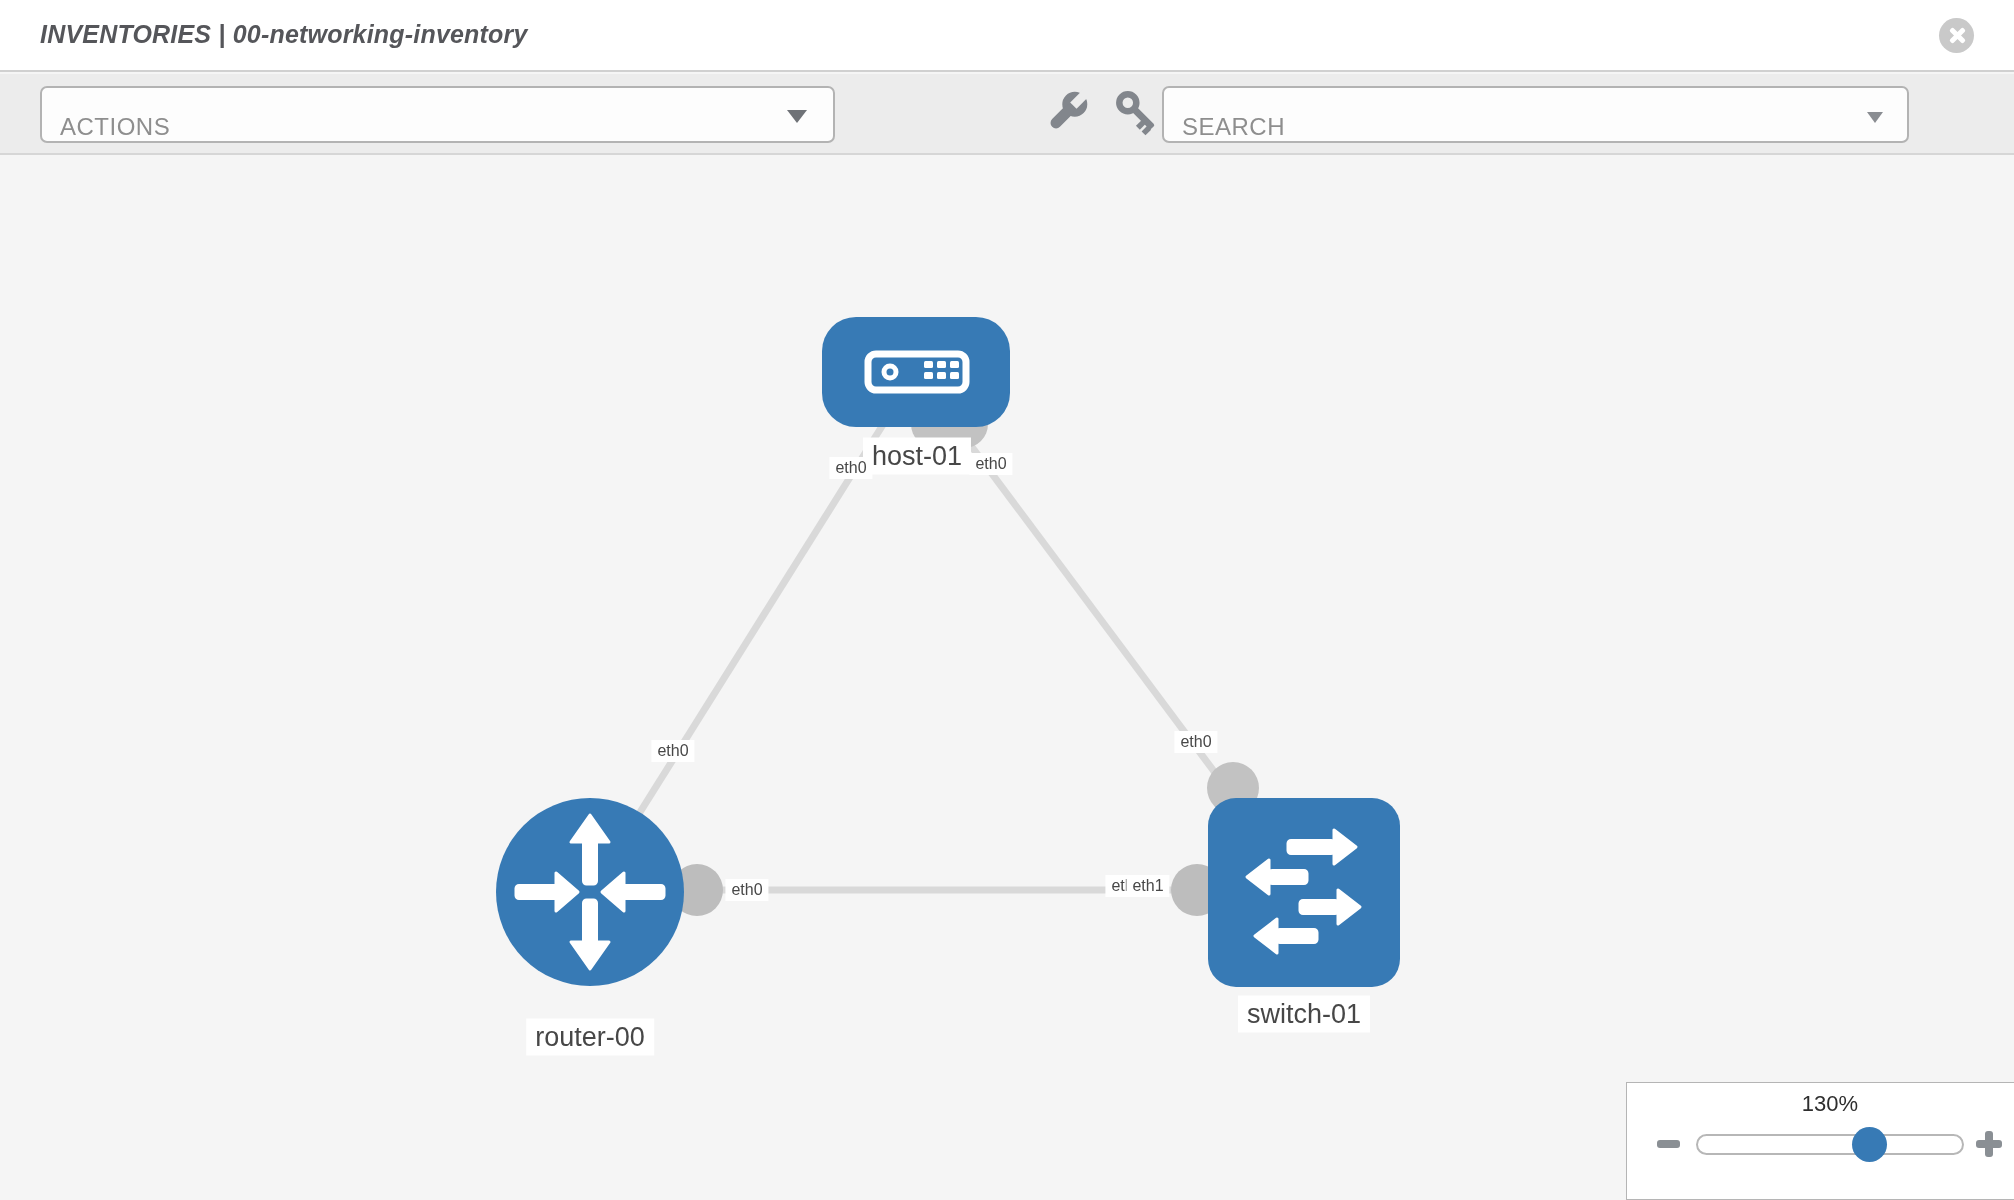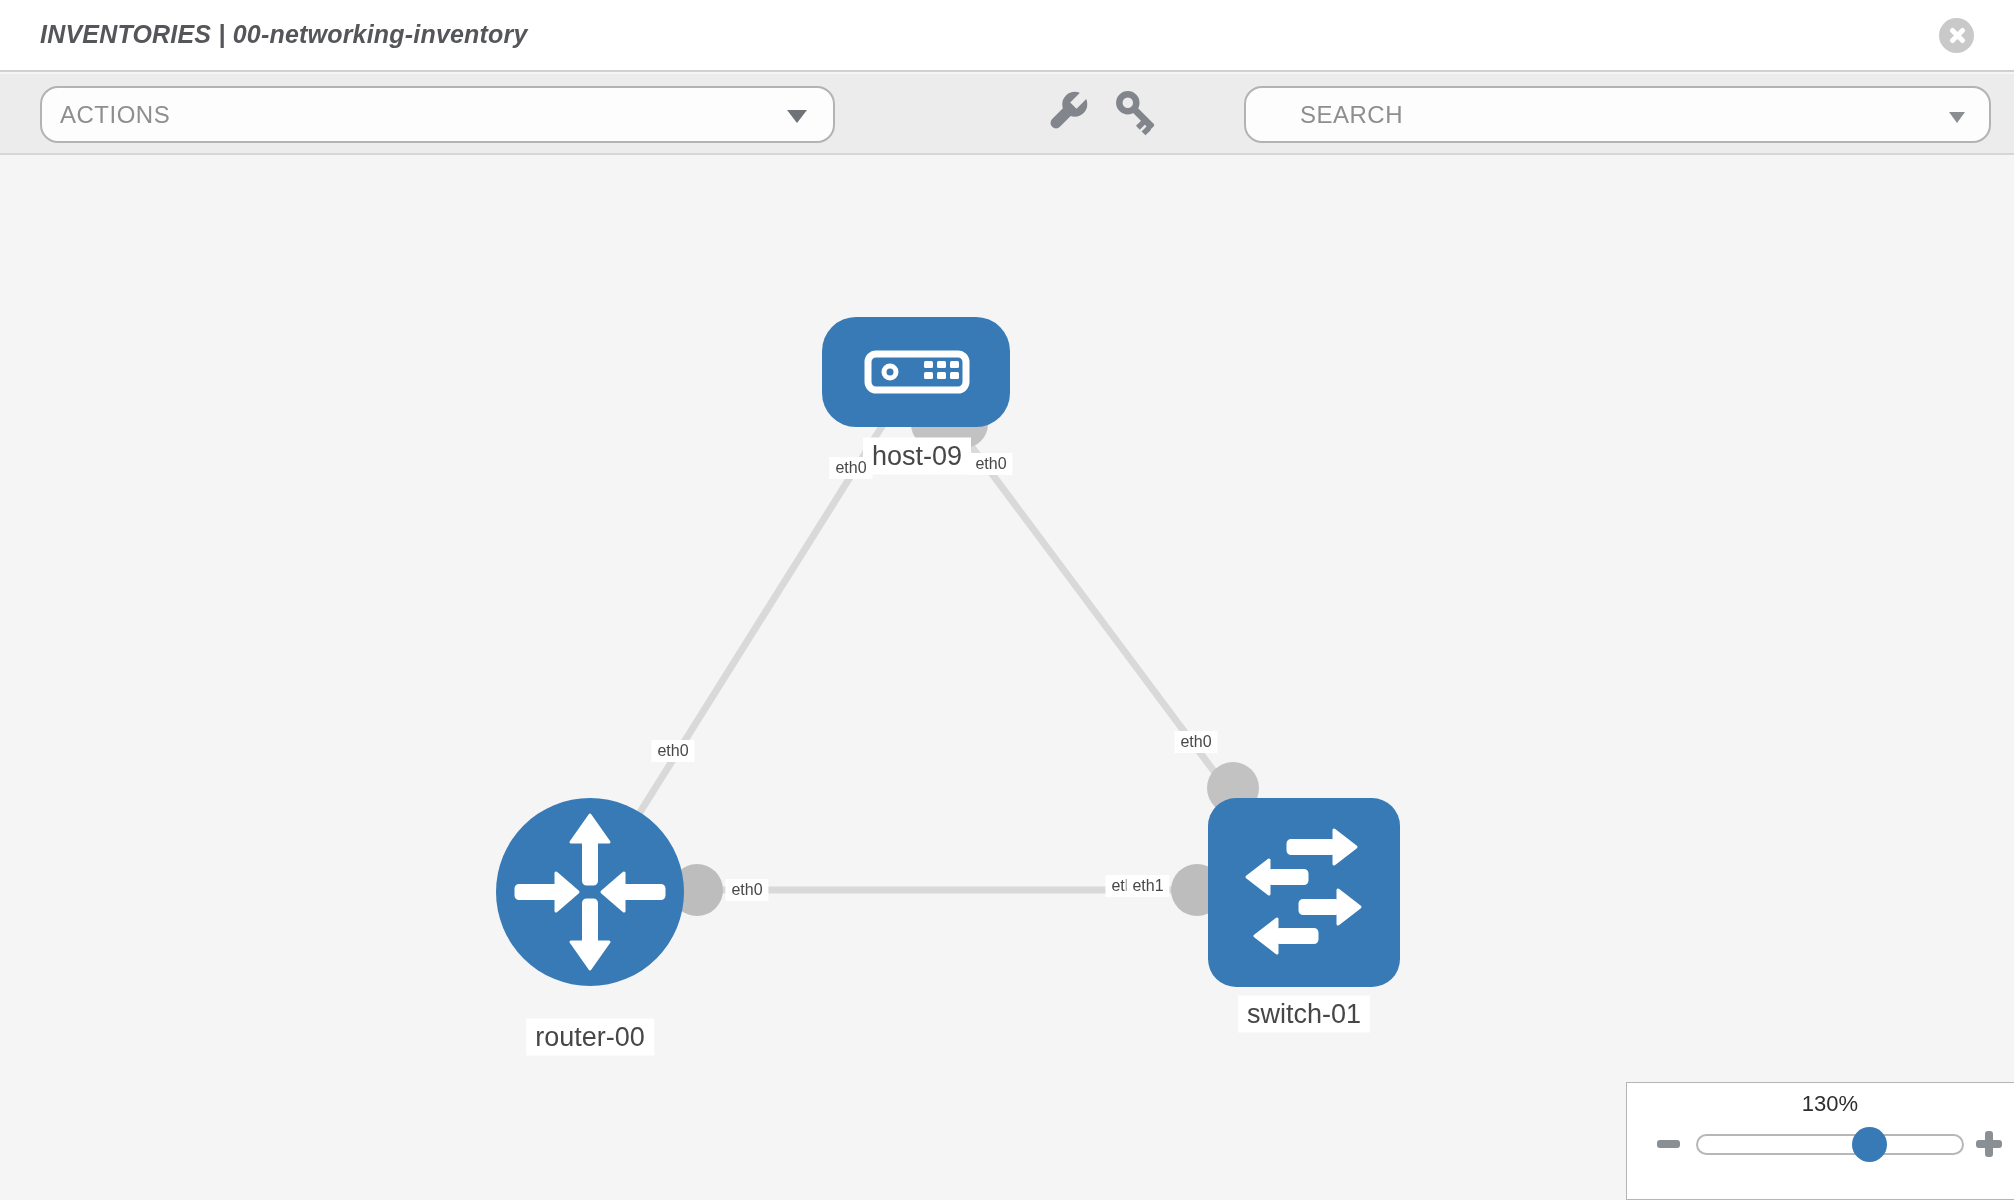--- a/index.html
+++ b/index.html
@@ -9,23 +9,23 @@
   
   .header { position:absolute; left:0; top:0; width:2014px; height:72px; background:#ffffff; border-bottom:2px solid #d0d0d0;font-style:italic; }
   .header-title { position:absolute; left:40px; top:20px; font-size:25px; font-weight:bold; color:#55565a; letter-spacing:0.2px; }
   .close-btn { position:absolute; left:1939px; top:18px; width:35px; height:35px; border-radius:50%; background:#c9c9c9; cursor:pointer; }
   .close-btn::before, .close-btn::after { content:""; position:absolute; left:15.5px; top:8px; width:5px; height:19px; background:#ffffff; border-radius:2px; }
   .close-btn::before { transform:rotate(45deg); }
   .close-btn::after { transform:rotate(-45deg); }
 
   
   .toolbar { position:absolute; left:0; top:74px; width:2014px; height:81px; background:#ececec; border-bottom:2px solid #d6d6d6; }
-  .select-box { position:absolute; top:12px; height:57px; background:#fdfdfd; border:2px solid #b3b3b3; border-radius:18px; display:flex; align-items:center; }
+  .select-box { position:absolute; top:12px; height:57px; background:#fdfdfd; border:2px solid #b3b3b3; border-radius:7px; display:flex; align-items:flex-end; }
   .actions-box { left:40px; width:795px; }
-  .search-box  { left:1244px; width:747px;padding-left:36px; }
+  .search-box  { left:1162px; width:747px; }
   .select-label { font-size:24px; color:#8e8e8e; padding-left:18px; letter-spacing:0.5px; }
   .caret { position:absolute; width:0; height:0; border-left:10px solid transparent; border-right:10px solid transparent; border-top:13px solid #6f7277; right:26px; top:22px; }
   .caret.small { border-left-width:8px; border-right-width:8px; border-top-width:11px; border-top-color:#8a8d92; right:24px; top:24px; }
   .tool-icons { position:absolute; left:1040px; top:0; width:130px; height:81px; }
 
   
   .canvas { position:absolute; left:0; top:155px; width:2014px; height:1045px; background:#f5f5f5; }
   .graph-svg { position:absolute; left:0; top:0; }
 
   .node-label, .iface-label { position:absolute; transform:translate(-50%,-50%); background:#ffffff; color:#474747; white-space:nowrap; z-index:5; }
@@ -132,21 +132,21 @@
           <rect x="-35" y="-21.5" width="38" height="13" rx="3"></rect>
           <polygon points="-57,-15 -35,-32 -35,2"></polygon>
           <rect x="-4" y="8.5" width="38" height="13" rx="3"></rect>
           <polygon points="56,15 34,-2 34,32"></polygon>
           <rect x="-27" y="37.5" width="40" height="13" rx="3"></rect>
           <polygon points="-49,44 -27,27 -27,61"></polygon>
         </g>
       </g>
     </svg>
 
-    <div class="node-label" style="left:917px; top:301px;">host-09</div>
+    <div class="node-label" style="left:917px; top:301px;">host-01</div>
     <div class="node-label" style="left:590px; top:858px;margin-top:24px;">router-00</div>
     <div class="node-label" style="left:1304px; top:859px;">switch-01</div>
 
     <div class="iface-label" style="left:851px; top:313px;">eth0</div>
     <div class="iface-label" style="left:991px; top:309px;">eth0</div>
     <div class="iface-label" style="left:673px; top:596px;">eth0</div>
     <div class="iface-label" style="left:1196px; top:587px;">eth0</div>
     <div class="iface-label" style="left:747px; top:735px;">eth0</div>
     <div class="iface-label under" style="left:1127px; top:731px;">eth0</div>
     <div class="iface-label over" style="left:1148px; top:731px;">eth1</div>

